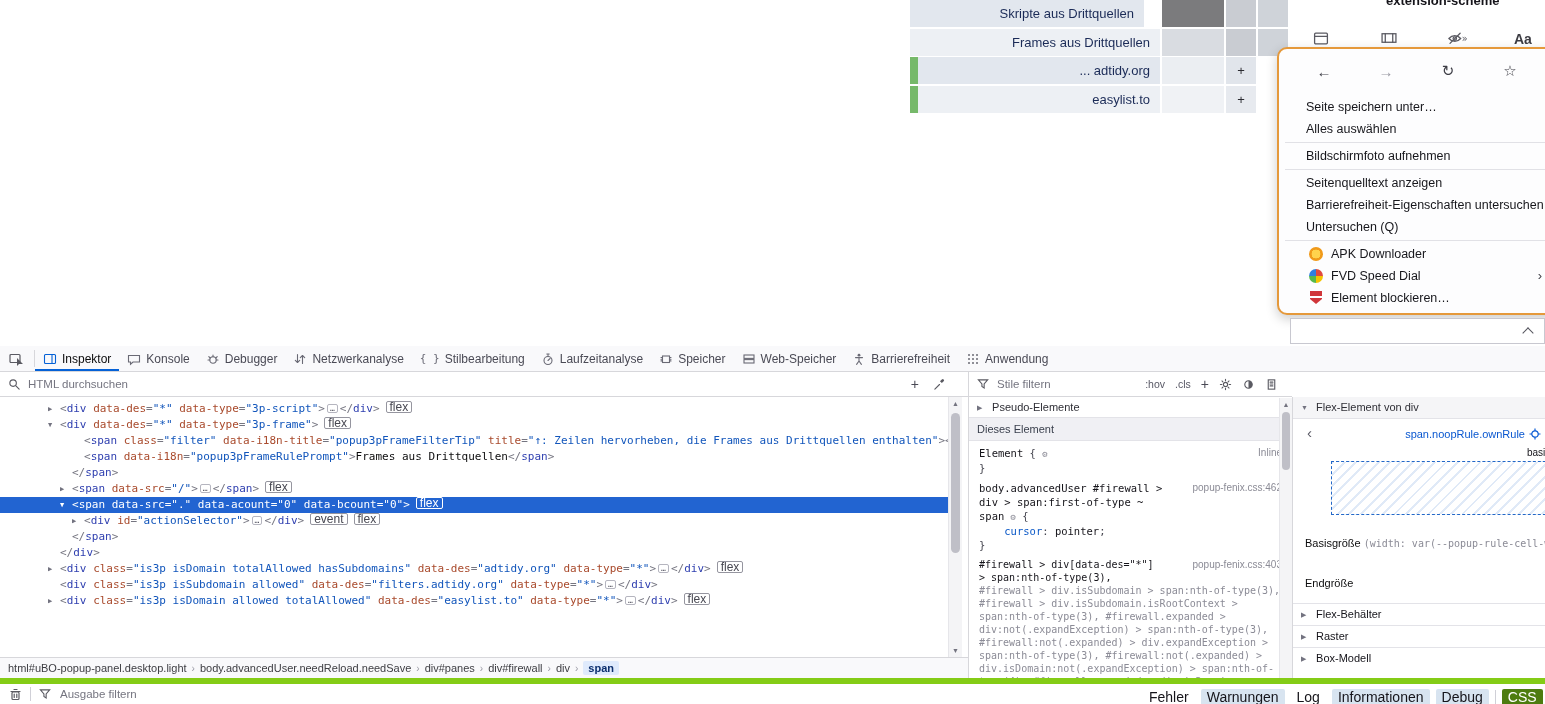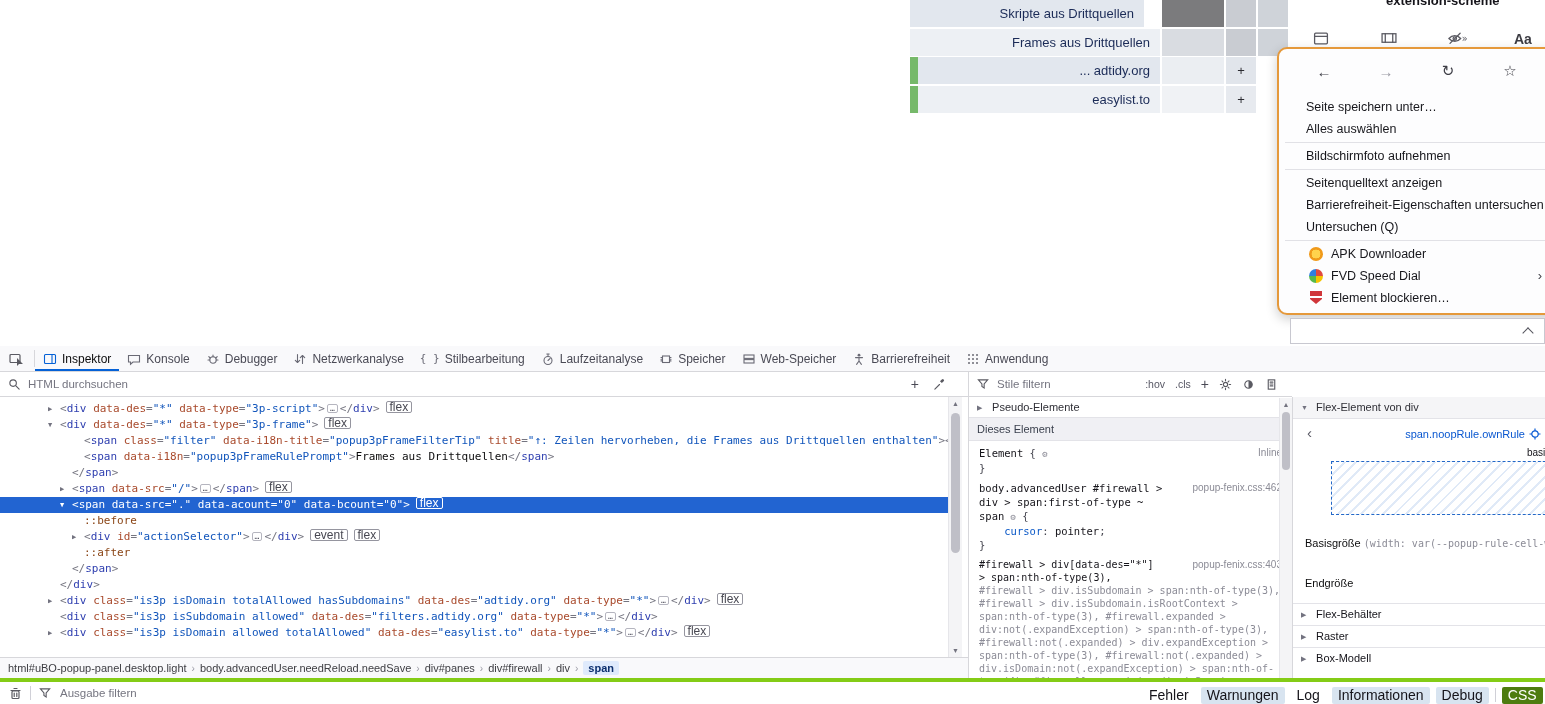--- a/index.html
+++ b/index.html
@@ -99,21 +99,21 @@
   border-left:1px solid #d7d7db;overflow:hidden}
 .lp-hdr{height:22px;line-height:21px;background:#f5f5f7;border-bottom:1px solid #e3e3e8;font-size:11px;
   padding-left:8px;color:#2f2f36}
 .lp-section{position:absolute;left:0;right:0;height:22px;line-height:21px;border-top:1px solid #e3e3e8;
   font-size:11px;padding-left:8px;color:#15141a;background:#fff}
 .flexviz{position:absolute;left:38px;top:64px;width:225px;height:54px;border:1px dashed #2368c8;
   background:repeating-linear-gradient(135deg,rgba(35,104,200,.14) 0 2px,transparent 2px 8px)}
 
 
 .console-bar{position:absolute;left:0;top:678px;width:1545px;height:26px;background:#fff;
-  border-top:4px solid #84cc16;display:flex;align-items:center;gap:8px;padding-left:8px}
+  border-top:6px solid #84cc16;display:flex;align-items:center;gap:8px;padding-left:8px}
 .cbtns{position:absolute;left:1143px;top:0;height:26px;display:flex;align-items:center;gap:6px}
 .cbtn{height:17px;line-height:16px;padding:0 6px;border-radius:2px;font-size:14px;color:#15141a;white-space:nowrap}
 .cbtn.on{background:#d8e4f0}
 .cbtn.dark{background:#4d7c0f;color:#fff}
 .vdiv{width:1px;height:14px;background:#d0d0d7}
 </style>
 </head>
 <body>
 
 <div class="stage">
@@ -323,23 +323,21 @@
 
 
   <div class="markup">
       <div class="mline" style="padding-left: 48px;"><span class="twisty">▶</span><span class="tk-p">&lt;</span><span class="tk-tag">div</span><span class="tk-p"> </span><span class="tk-at">data-des</span><span class="tk-p">=</span><span class="tk-v">"*"</span><span class="tk-p"> </span><span class="tk-at">data-type</span><span class="tk-p">=</span><span class="tk-v">"3p-script"</span><span class="tk-p">&gt;</span><span class="ellip">…</span><span class="tk-p">&lt;/</span><span class="tk-tag">div</span><span class="tk-p">&gt;</span><span class="mbadge">flex</span></div>
       <div class="mline" style="padding-left: 48px;"><span class="twisty">▼</span><span class="tk-p">&lt;</span><span class="tk-tag">div</span><span class="tk-p"> </span><span class="tk-at">data-des</span><span class="tk-p">=</span><span class="tk-v">"*"</span><span class="tk-p"> </span><span class="tk-at">data-type</span><span class="tk-p">=</span><span class="tk-v">"3p-frame"</span><span class="tk-p">&gt;</span><span class="mbadge">flex</span></div>
       <div class="mline" style="padding-left: 72px;"><span class="twisty"></span><span class="tk-p">&lt;</span><span class="tk-tag">span</span><span class="tk-p"> </span><span class="tk-at">class</span><span class="tk-p">=</span><span class="tk-v">"filter"</span><span class="tk-p"> </span><span class="tk-at">data-i18n-title</span><span class="tk-p">=</span><span class="tk-v">"popup3pFrameFilterTip"</span><span class="tk-p"> </span><span class="tk-at">title</span><span class="tk-p">=</span><span class="tk-v">"↑: Zeilen hervorheben, die Frames aus Drittquellen enthalten"</span><span class="tk-p">&gt;&lt;/</span></div>
       <div class="mline" style="padding-left: 72px;"><span class="twisty"></span><span class="tk-p">&lt;</span><span class="tk-tag">span</span><span class="tk-p"> </span><span class="tk-at">data-i18n</span><span class="tk-p">=</span><span class="tk-v">"popup3pFrameRulePrompt"</span><span class="tk-p">&gt;</span><span class="tk-tx">Frames aus Drittquellen</span><span class="tk-p">&lt;/</span><span class="tk-tag">span</span><span class="tk-p">&gt;</span></div>
       <div class="mline" style="padding-left: 60px;"><span class="twisty"></span><span class="tk-p">&lt;/</span><span class="tk-tag">span</span><span class="tk-p">&gt;</span></div>
       <div class="mline" style="padding-left: 60px;"><span class="twisty">▶</span><span class="tk-p">&lt;</span><span class="tk-tag">span</span><span class="tk-p"> </span><span class="tk-at">data-src</span><span class="tk-p">=</span><span class="tk-v">"/"</span><span class="tk-p">&gt;</span><span class="ellip">…</span><span class="tk-p">&lt;/</span><span class="tk-tag">span</span><span class="tk-p">&gt;</span><span class="mbadge">flex</span></div>
       <div class="mline sel" style="padding-left: 60px;"><span class="twisty">▼</span><span class="tk-p">&lt;</span><span class="tk-tag">span</span><span class="tk-p"> </span><span class="tk-at">data-src</span><span class="tk-p">=</span><span class="tk-v">"."</span><span class="tk-p"> </span><span class="tk-at">data-acount</span><span class="tk-p">=</span><span class="tk-v">"0"</span><span class="tk-p"> </span><span class="tk-at">data-bcount</span><span class="tk-p">=</span><span class="tk-v">"0"</span><span class="tk-p">&gt;</span><span class="mbadge">flex</span></div>
-      <div class="mline" style="padding-left: 72px;"><span class="twisty"></span><span class="tk-ps">::before</span></div>
       <div class="mline" style="padding-left: 72px;"><span class="twisty">▶</span><span class="tk-p">&lt;</span><span class="tk-tag">div</span><span class="tk-p"> </span><span class="tk-at">id</span><span class="tk-p">=</span><span class="tk-v">"actionSelector"</span><span class="tk-p">&gt;</span><span class="ellip">…</span><span class="tk-p">&lt;/</span><span class="tk-tag">div</span><span class="tk-p">&gt;</span><span class="mbadge">event</span><span class="mbadge">flex</span></div>
-      <div class="mline" style="padding-left: 72px;"><span class="twisty"></span><span class="tk-ps">::after</span></div>
       <div class="mline" style="padding-left: 60px;"><span class="twisty"></span><span class="tk-p">&lt;/</span><span class="tk-tag">span</span><span class="tk-p">&gt;</span></div>
       <div class="mline" style="padding-left: 48px;"><span class="twisty"></span><span class="tk-p">&lt;/</span><span class="tk-tag">div</span><span class="tk-p">&gt;</span></div>
       <div class="mline" style="padding-left: 48px;"><span class="twisty">▶</span><span class="tk-p">&lt;</span><span class="tk-tag">div</span><span class="tk-p"> </span><span class="tk-at">class</span><span class="tk-p">=</span><span class="tk-v">"is3p isDomain totalAllowed hasSubdomains"</span><span class="tk-p"> </span><span class="tk-at">data-des</span><span class="tk-p">=</span><span class="tk-v">"adtidy.org"</span><span class="tk-p"> </span><span class="tk-at">data-type</span><span class="tk-p">=</span><span class="tk-v">"*"</span><span class="tk-p">&gt;</span><span class="ellip">…</span><span class="tk-p">&lt;/</span><span class="tk-tag">div</span><span class="tk-p">&gt;</span><span class="mbadge">flex</span></div>
       <div class="mline" style="padding-left: 48px;"><span class="twisty"></span><span class="tk-p">&lt;</span><span class="tk-tag">div</span><span class="tk-p"> </span><span class="tk-at">class</span><span class="tk-p">=</span><span class="tk-v">"is3p isSubdomain allowed"</span><span class="tk-p"> </span><span class="tk-at">data-des</span><span class="tk-p">=</span><span class="tk-v">"filters.adtidy.org"</span><span class="tk-p"> </span><span class="tk-at">data-type</span><span class="tk-p">=</span><span class="tk-v">"*"</span><span class="tk-p">&gt;</span><span class="ellip">…</span><span class="tk-p">&lt;/</span><span class="tk-tag">div</span><span class="tk-p">&gt;</span></div>
       <div class="mline" style="padding-left: 48px;"><span class="twisty">▶</span><span class="tk-p">&lt;</span><span class="tk-tag">div</span><span class="tk-p"> </span><span class="tk-at">class</span><span class="tk-p">=</span><span class="tk-v">"is3p isDomain allowed totalAllowed"</span><span class="tk-p"> </span><span class="tk-at">data-des</span><span class="tk-p">=</span><span class="tk-v">"easylist.to"</span><span class="tk-p"> </span><span class="tk-at">data-type</span><span class="tk-p">=</span><span class="tk-v">"*"</span><span class="tk-p">&gt;</span><span class="ellip">…</span><span class="tk-p">&lt;/</span><span class="tk-tag">div</span><span class="tk-p">&gt;</span><span class="mbadge">flex</span></div>
     </div>
 
   <div class="vscroll" style="left:948px;top:397px;width:14px;height:260px">
     <span class="varrow" style="top:3px">▲</span>
     <div class="vthumb" style="top:16px;height:140px"></div>

